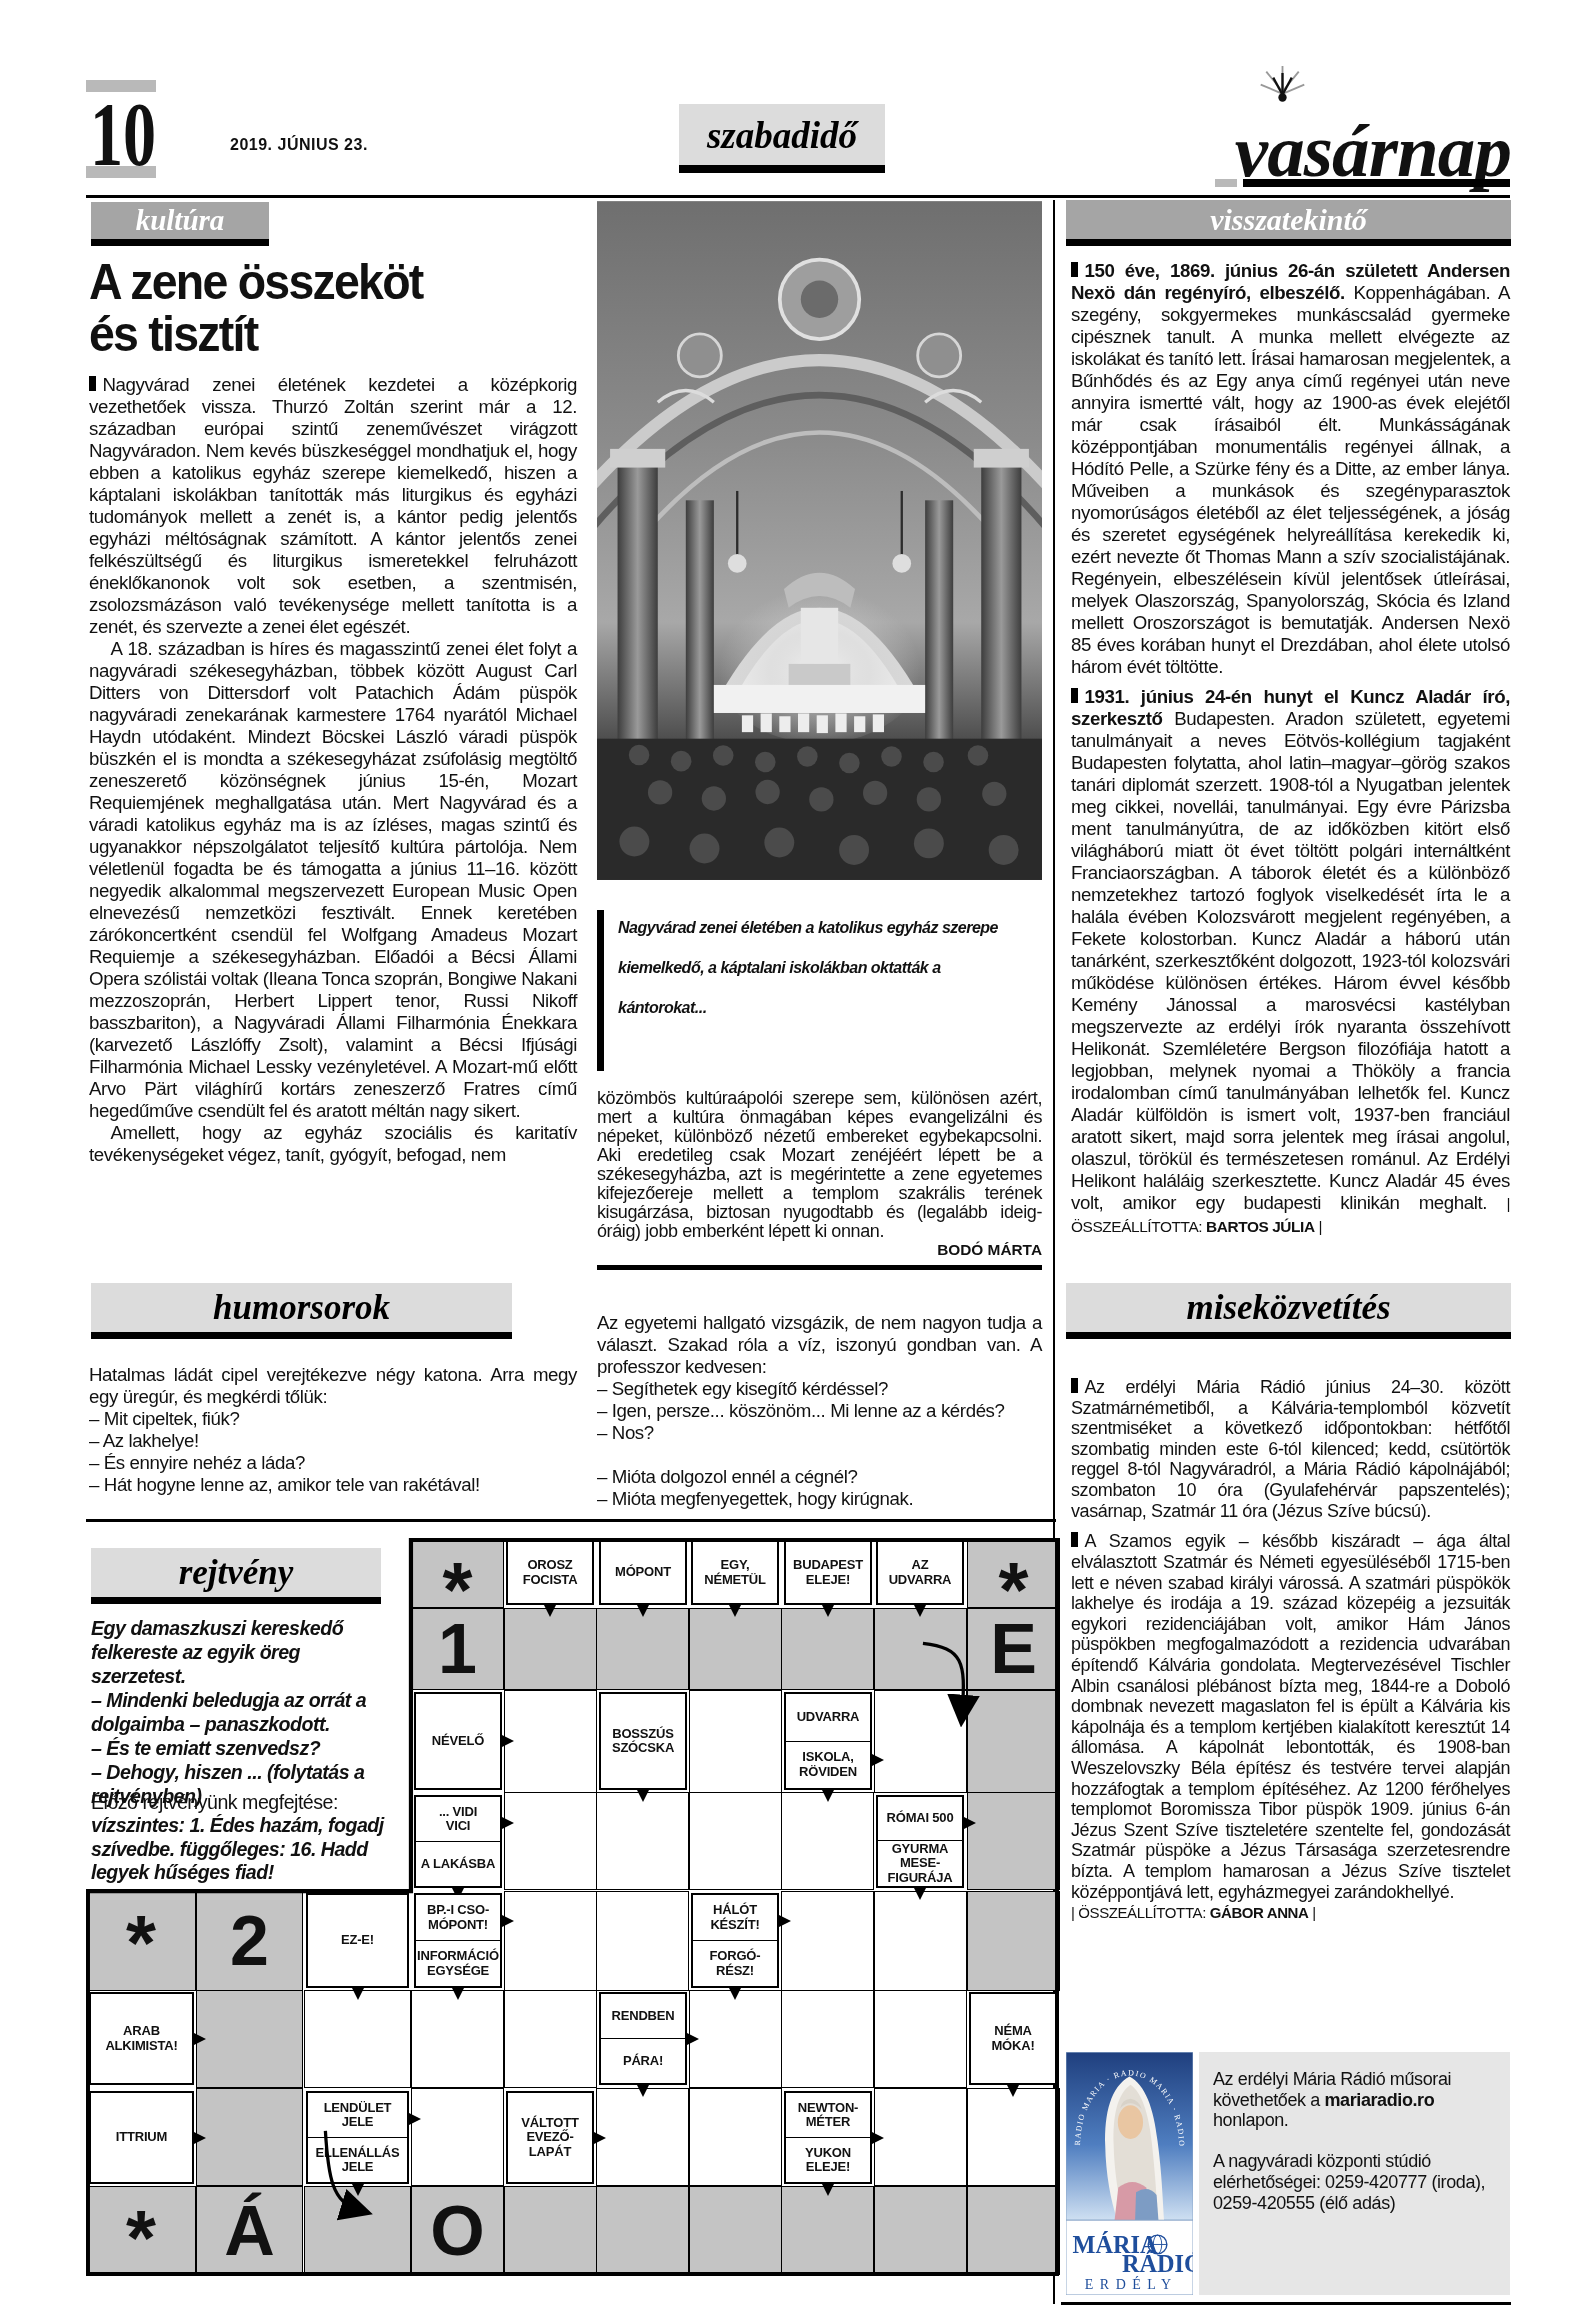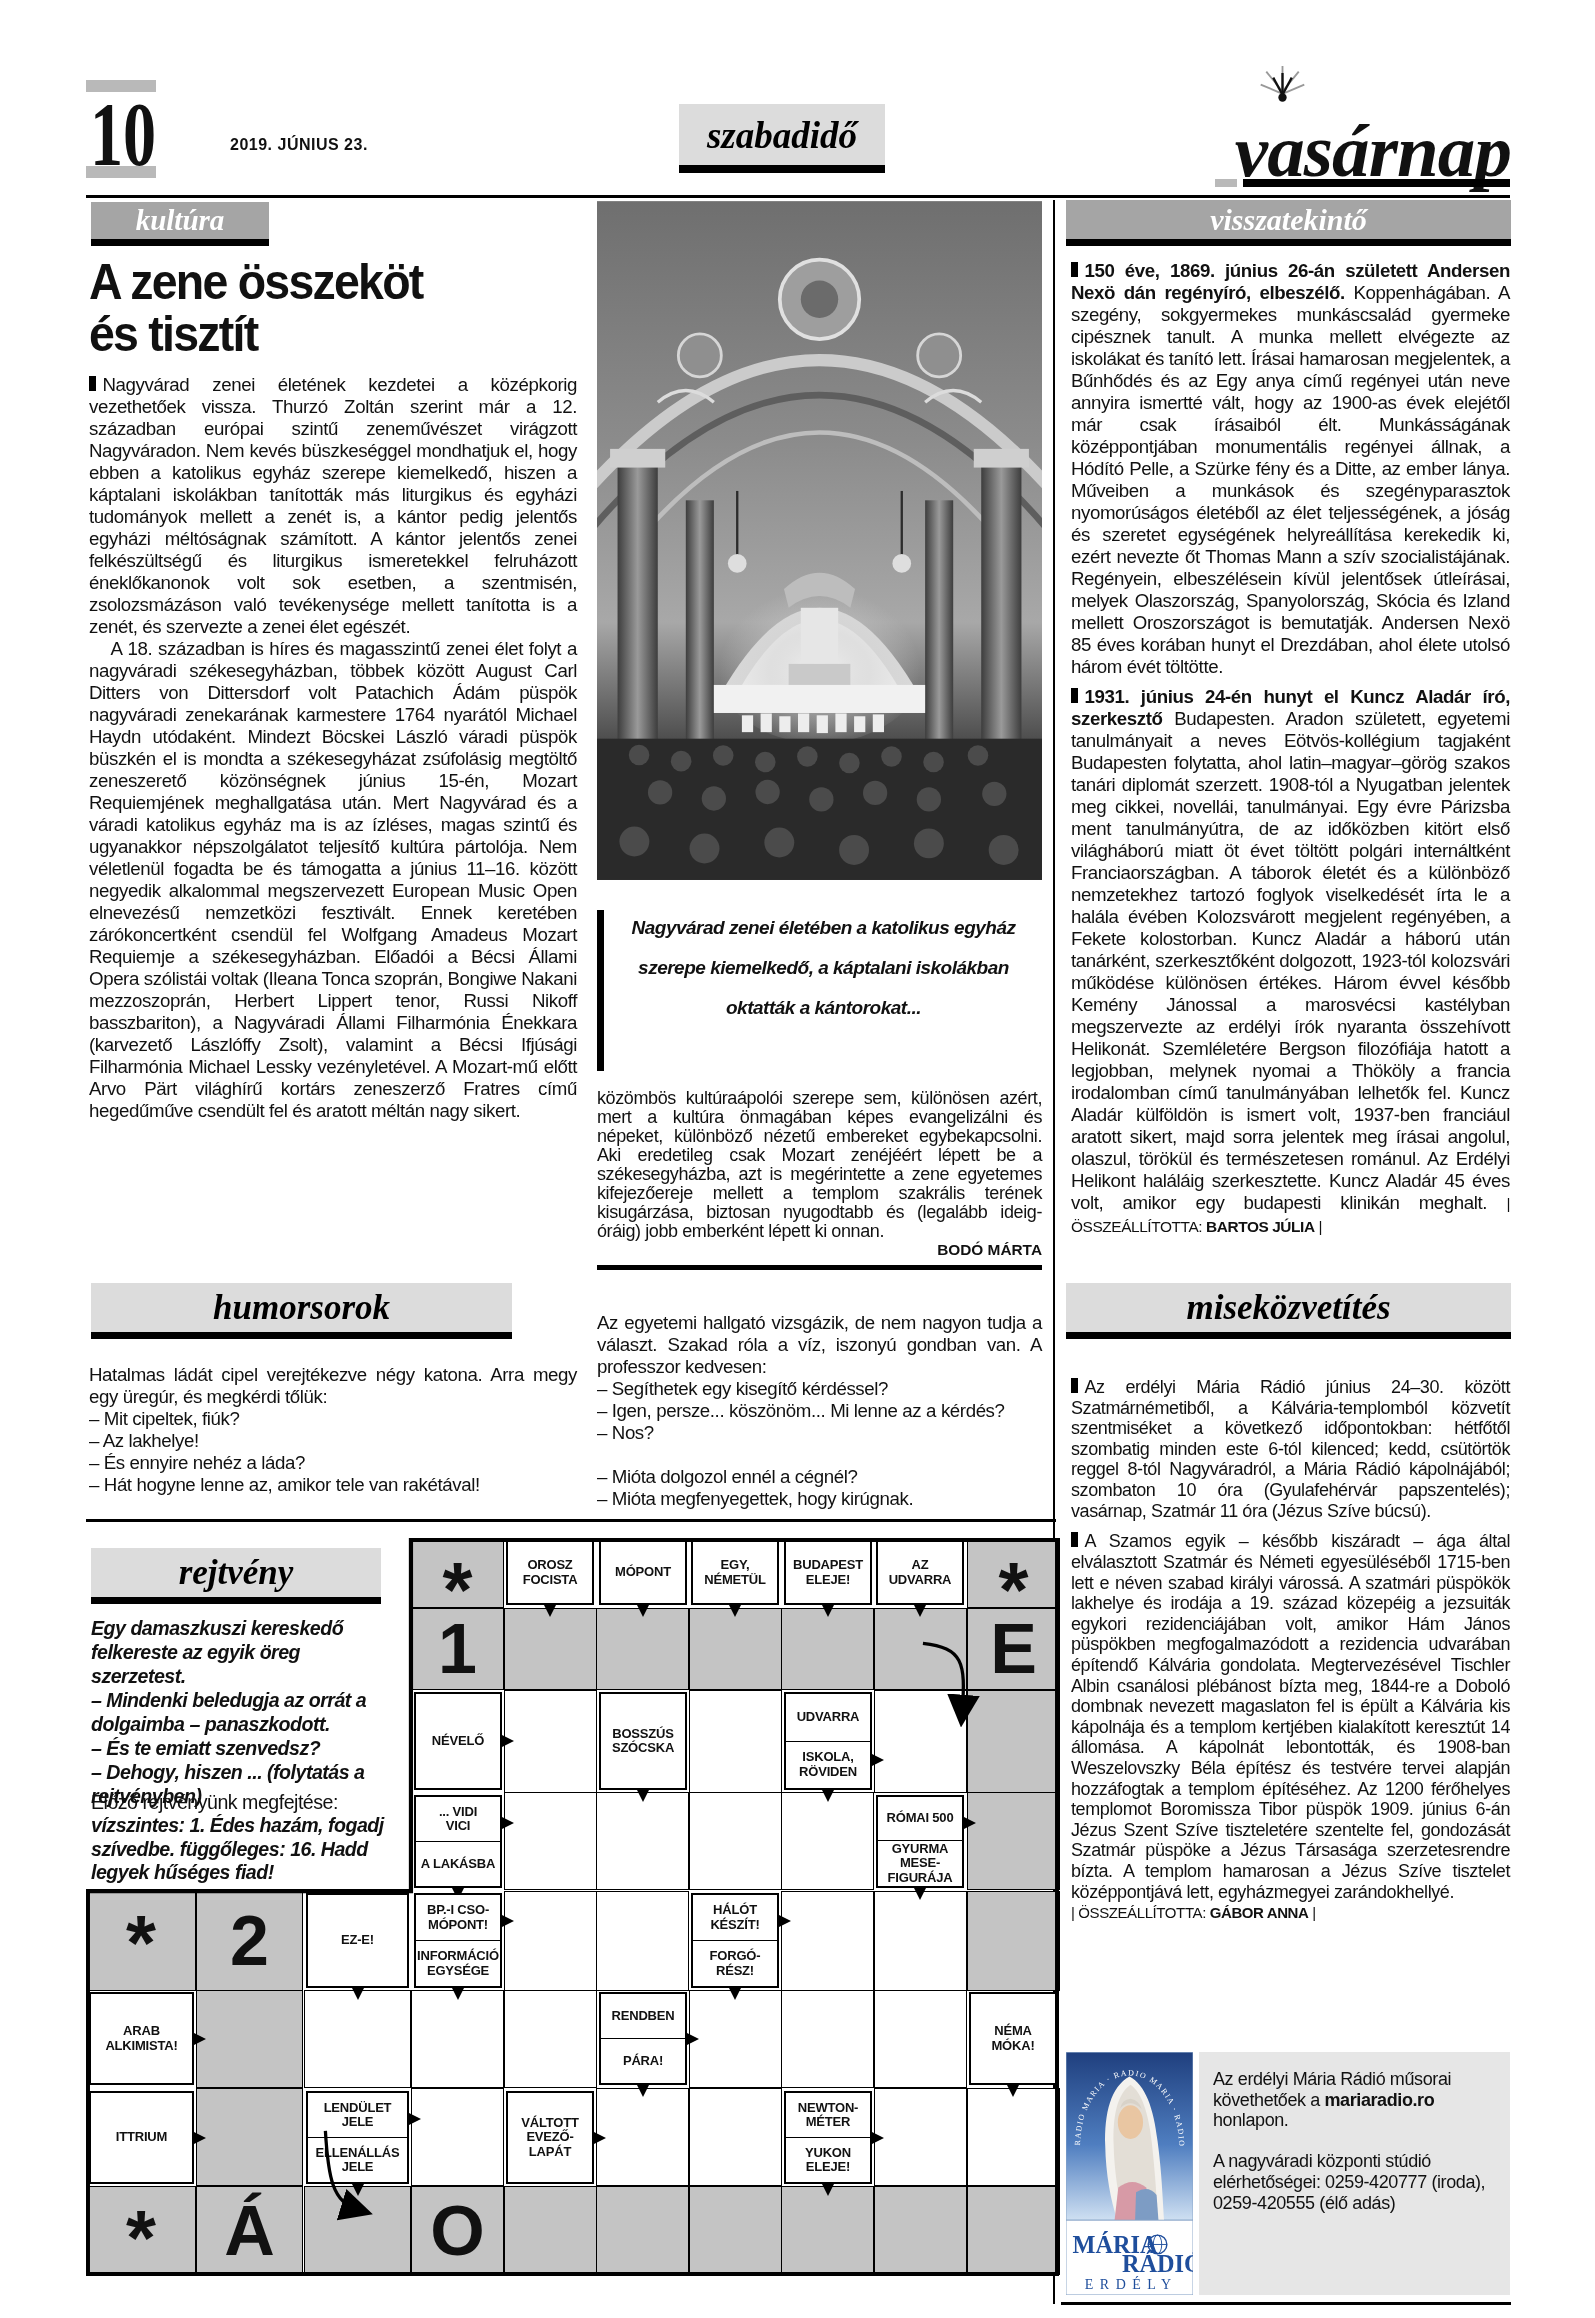--- a/index.html
+++ b/index.html
@@ -13,21 +13,21 @@
   .label-dark{background:#a5a5a5;color:#fff;}
   .label-light{background:#dcdcdc;color:#000;}
   .headline{font-weight:700;font-size:50px;line-height:52px;letter-spacing:-1.9px;
             transform:scaleX(.93);transform-origin:left top;white-space:pre-line;}
   .body-text{font-size:18.7px;line-height:22px;letter-spacing:-0.4px;text-align:justify;}
   .body-sm{font-size:18px;line-height:20.6px;letter-spacing:-0.4px;text-align:justify;}
   .cap-text{font-size:18px;line-height:19px;letter-spacing:-0.4px;text-align:justify;}
   .ind{text-indent:21.5px;}
   .leadsq{display:inline-block;width:7px;height:15px;background:#000;margin-right:6.5px;}
   .byline{font-weight:700;font-size:15.4px;letter-spacing:0;}
-  .quote{font-weight:700;font-style:italic;font-size:19px;line-height:40px;letter-spacing:-0.5px;text-align:center;}
+  .quote{font-weight:700;font-style:italic;font-size:16px;line-height:40px;letter-spacing:-0.5px;}
   .joke p{margin:0;}
   .masthead{font-family:"Liberation Serif",serif;font-style:italic;font-weight:bold;
             font-size:75px;letter-spacing:-0.9px;text-align:right;}
   .pgnum{font-family:"Liberation Serif",serif;font-weight:bold;font-size:92px;
          transform:scaleX(.72);transform-origin:left top;line-height:75px;}
   .date{font-weight:700;font-size:16px;letter-spacing:0.5px;margin-left:31px;}
   .rj-intro{font-weight:700;font-style:italic;font-size:19.6px;line-height:24px;letter-spacing:-0.5px;}
   .rj-sol{font-size:19.6px;line-height:23.4px;letter-spacing:-0.5px;}
   
   .xcell{position:absolute;box-sizing:border-box;background:#fff;border:1.2px solid #000;z-index:1;}
@@ -90,20 +90,21 @@
     <span>kultúra</span>
   </div>
   <div class="abs bar" style="left:91px;top:239px;width:178px;height:7px;"></div>
 
   <div class="abs headline" style="left:89px;top:256px;width:525px;">A zene összeköt
 és tisztít</div>
 
   <div class="abs body-text" style="left:89px;top:374px;width:488px;">
     <p style="margin:0;"><span class="leadsq"></span><span>Nagyvárad zenei életének kezdetei a középkorig vezethetőek vissza. Thurzó Zoltán szerint már a 12. században európai szintű zeneművészet virágzott Nagyváradon. Nem kevés büszkeséggel mondhatjuk el, hogy ebben a katolikus egyház szerepe kiemelkedő, hiszen a káptalani iskolákban tanították más liturgikus és egyházi tudományok mellett a zenét is, a kántor pedig jelentős egyházi méltóságnak számított. A kántor jelentős zenei felkészültségű és liturgikus ismeretekkel felruházott éneklőkanonok volt sok esetben, a szentmisén, zsolozsmázáson való tevékenysége mellett tanította is a zenét, és szervezte a zenei élet egészét.</span></p>
     <p class="ind" style="margin:0;">A 18. században is híres és magasszintű zenei élet folyt a nagyváradi székesegyházban, többek között August Carl Ditters von Dittersdorf volt Patachich Ádám püspök nagyváradi zenekarának karmestere 1764 nyarától Michael Haydn utódaként. Mindezt Böcskei László váradi püspök büszkén el is mondta a székesegyházat zsúfolásig megtöltő zeneszerető közönségnek június 15-én, Mozart Requiemjének meghallgatása után. Mert Nagyvárad és a váradi katolikus egyház ma is az ízléses, magas szintű és ugyanakkor népszolgálatot teljesítő kultúra pártolója. Nem véletlenül fogadta be és támogatta a június 11–16. között negyedik alkalommal megszervezett European Music Open elnevezésű nemzetközi fesztivált. Ennek keretében zárókoncertként csendül fel Wolfgang Amadeus Mozart Requiemje a székesegyházban. Előadói a Bécsi Állami Opera szólistái voltak (Ileana Tonca szoprán, Bongiwe Nakani mezzoszoprán, Herbert Lippert tenor, Russi Nikoff basszbariton), a Nagyváradi Állami Filharmónia Énekkara (karvezető Lászlóffy Zsolt), valamint a Bécsi Ifjúsági Filharmónia Michael Lessky vezényletével. A Mozart-mű előtt Arvo Pärt világhírű kortárs zeneszerző Fratres című hegedűműve csendült fel és aratott méltán nagy sikert.</p>
+    <p class="ind" style="margin:0;">Amellett, hogy az egyház szociális és karitatív tevékenységeket végez, tanít, gyógyít, befogad, nem</p>
   </div>
 
   <svg class="abs" style="left:597px;top:201px;" width="445" height="679" viewBox="0 0 952 1452">
     <defs>
       <linearGradient id="nave" x1="0" y1="0" x2="0" y2="1">
         <stop offset="0" stop-color="#6f6f6f"></stop>
           <stop offset=".35" stop-color="#8b8b8b"></stop>
         <stop offset=".62" stop-color="#a8a8a8"></stop>
           <stop offset=".8" stop-color="#4a4a4a"></stop>
         <stop offset="1" stop-color="#1c1c1c"></stop>

